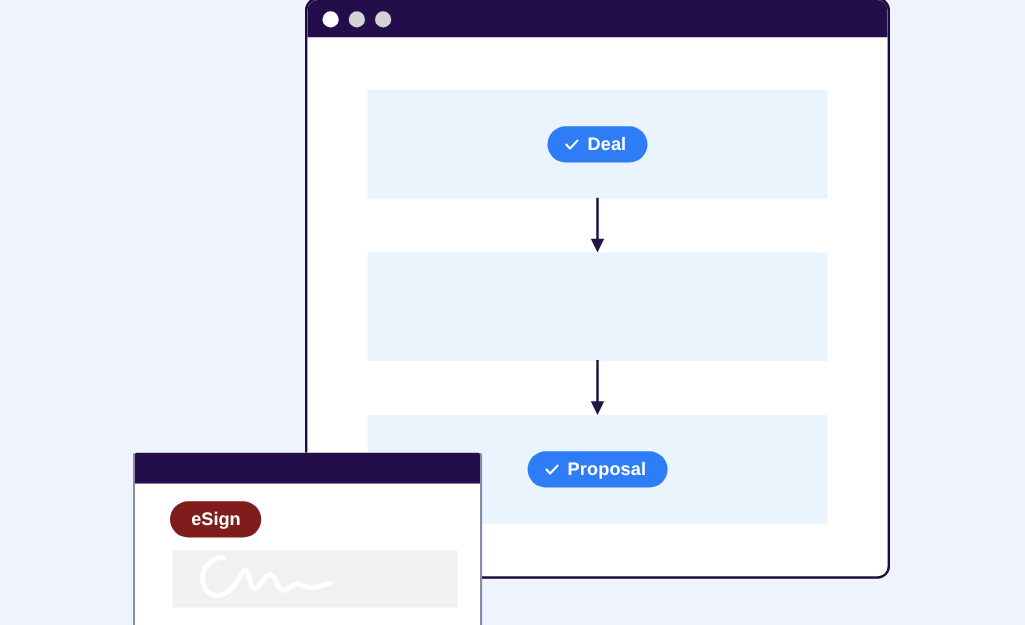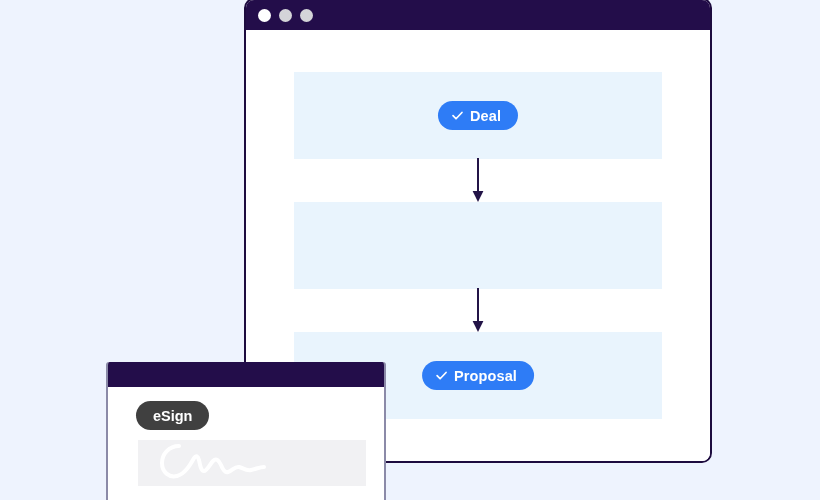--- a/index.html
+++ b/index.html
@@ -156,21 +156,21 @@
     bottom: 0;
     background: #ffffff;
   }
 
   .esign-pill {
     position: absolute;
     left: 28px;
     top: 14px;
     height: 29px;
     border-radius: 15px;
-    background: #404040;
+    background: #7f1d1d;
     display: flex;
     align-items: center;
     justify-content: center;
     padding: 0 17px;
     color: #ffffff;
     font-size: 14.5px;
     font-weight: bold;
     white-space: nowrap;
   }
 

